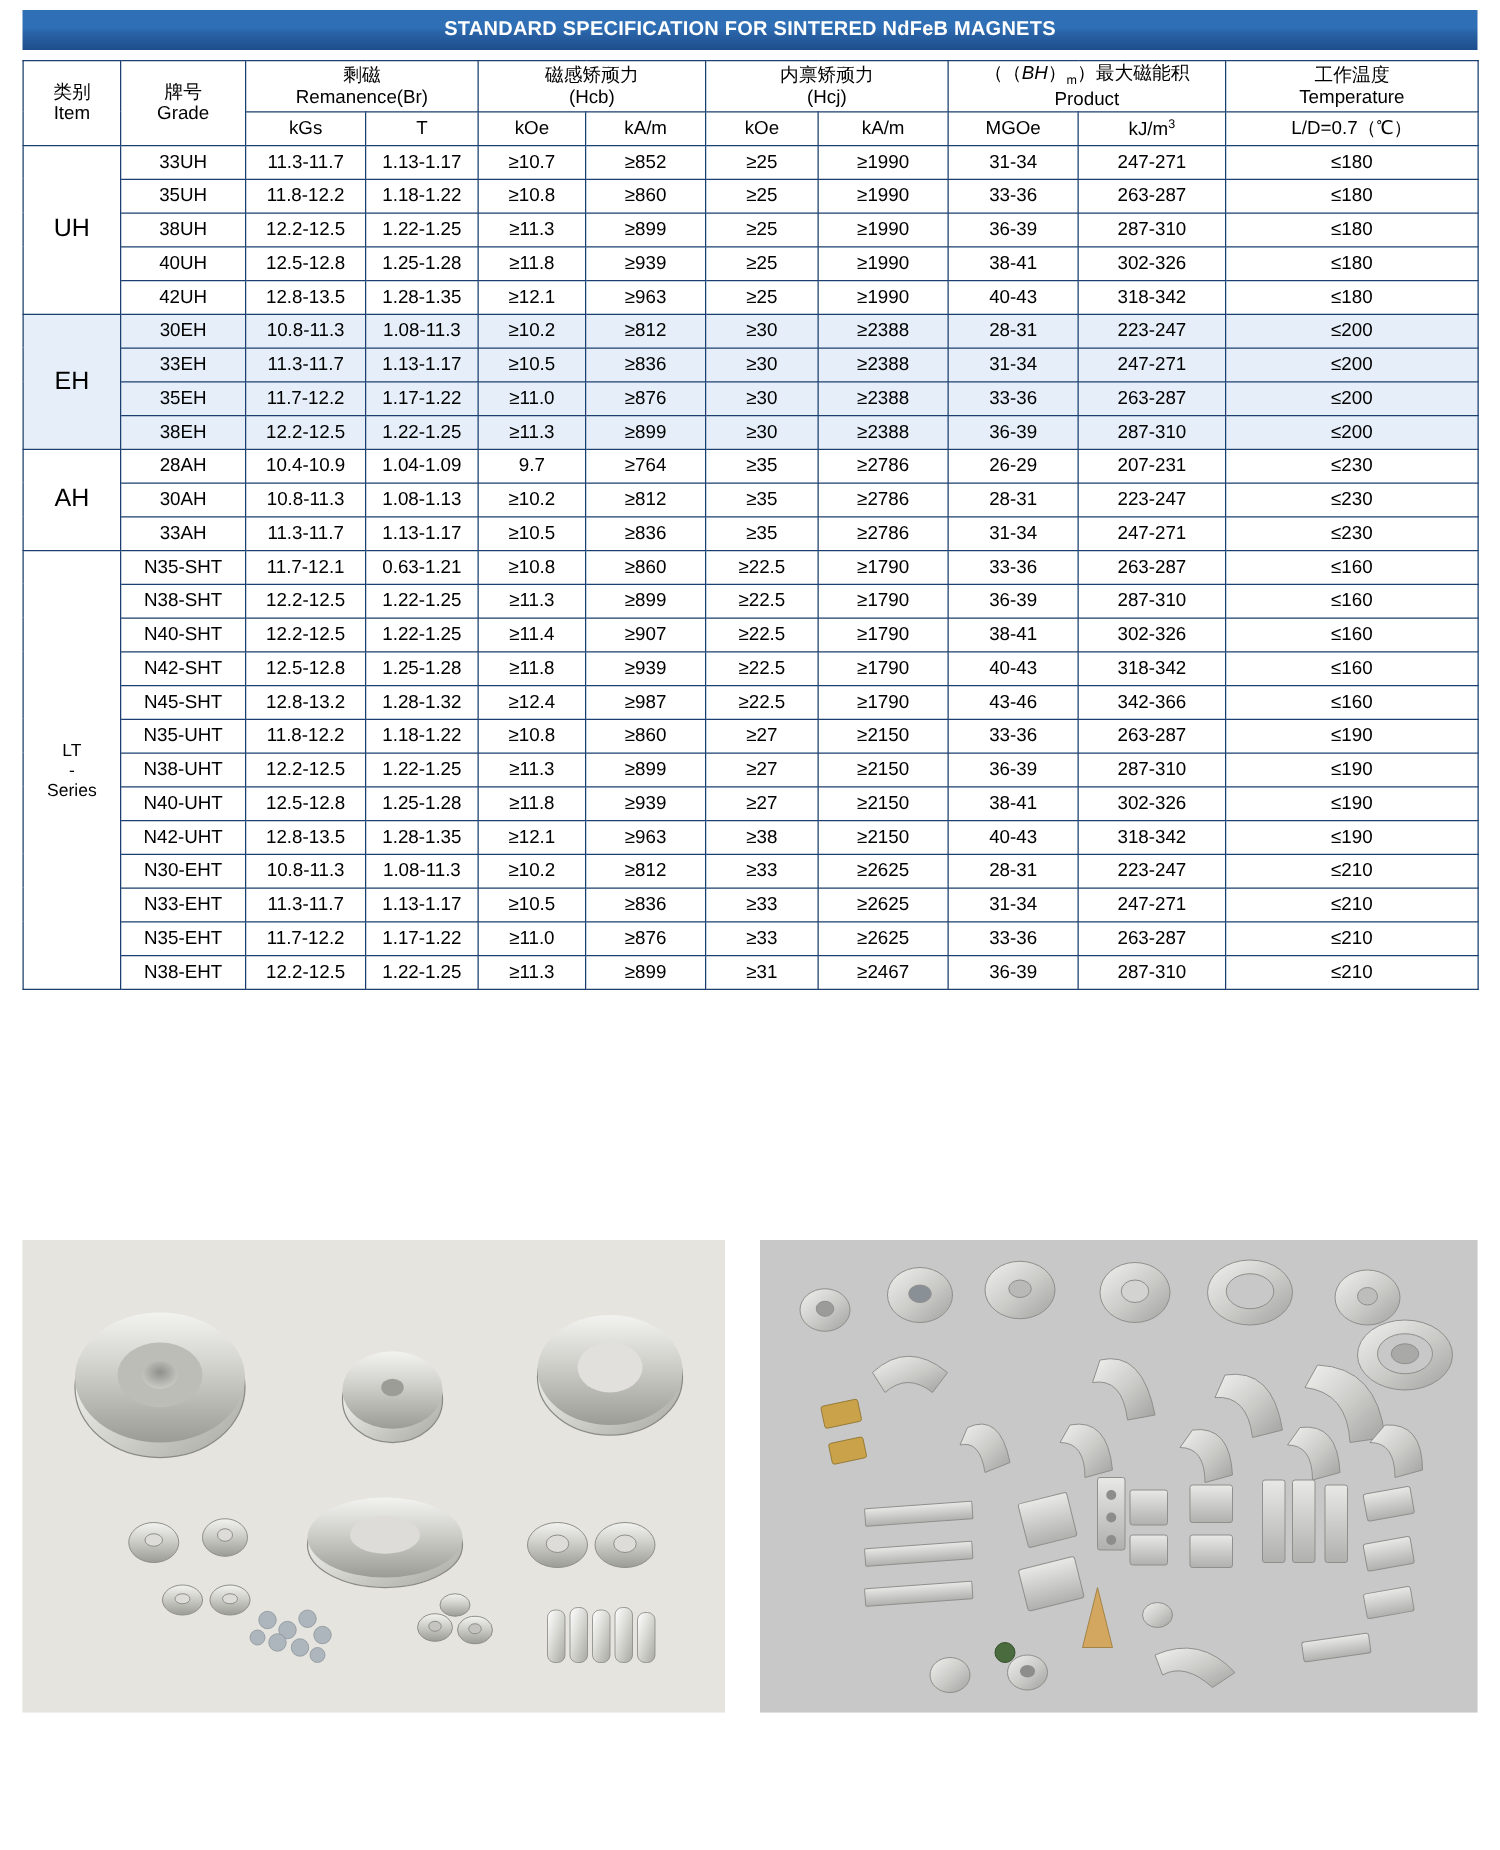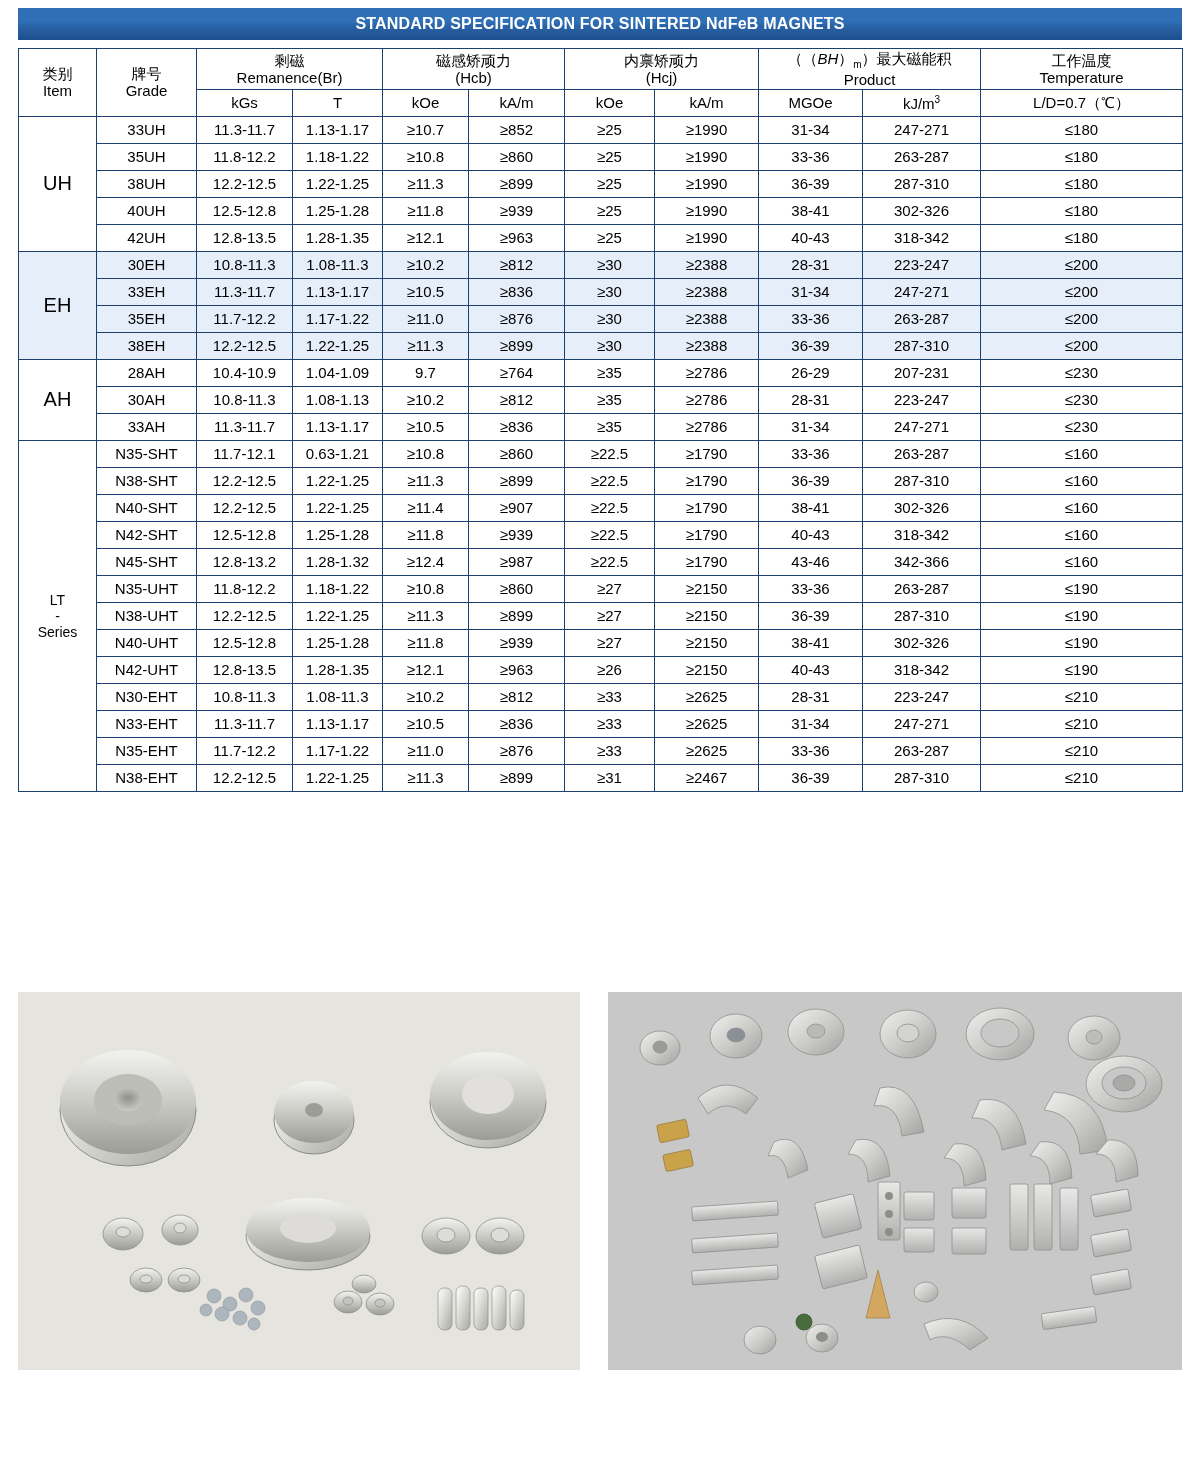--- a/index.html
+++ b/index.html
@@ -385,21 +385,21 @@
           <td>38-41</td>
           <td>302-326</td>
           <td>≤190</td>
         </tr>
         <tr class="band-white">
           <td class="grade">N42-UHT</td>
           <td>12.8-13.5</td>
           <td>1.28-1.35</td>
           <td>≥12.1</td>
           <td>≥963</td>
-          <td>≥26</td>
+          <td>≥38</td>
           <td>≥2150</td>
           <td>40-43</td>
           <td>318-342</td>
           <td>≤190</td>
         </tr>
         <tr class="band-white">
           <td class="grade">N30-EHT</td>
           <td>10.8-11.3</td>
           <td>1.08-11.3</td>
           <td>≥10.2</td>

